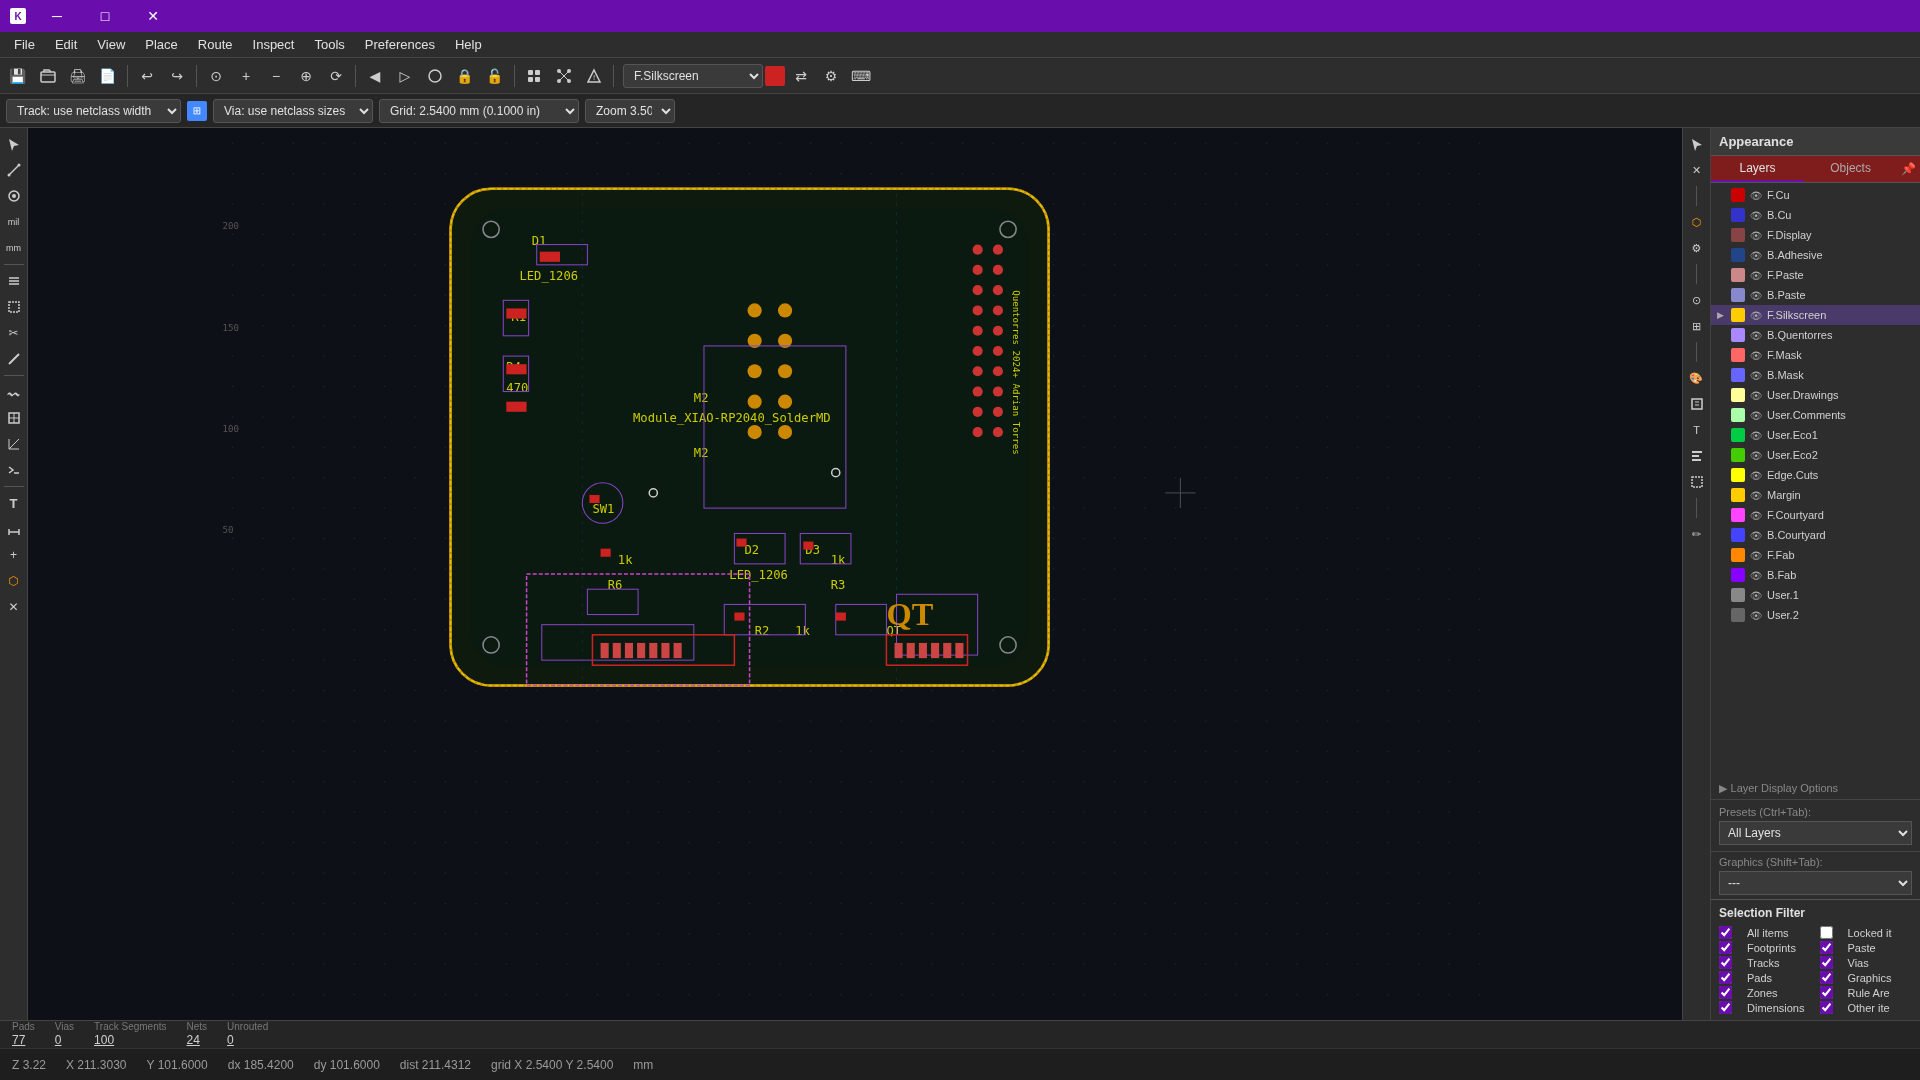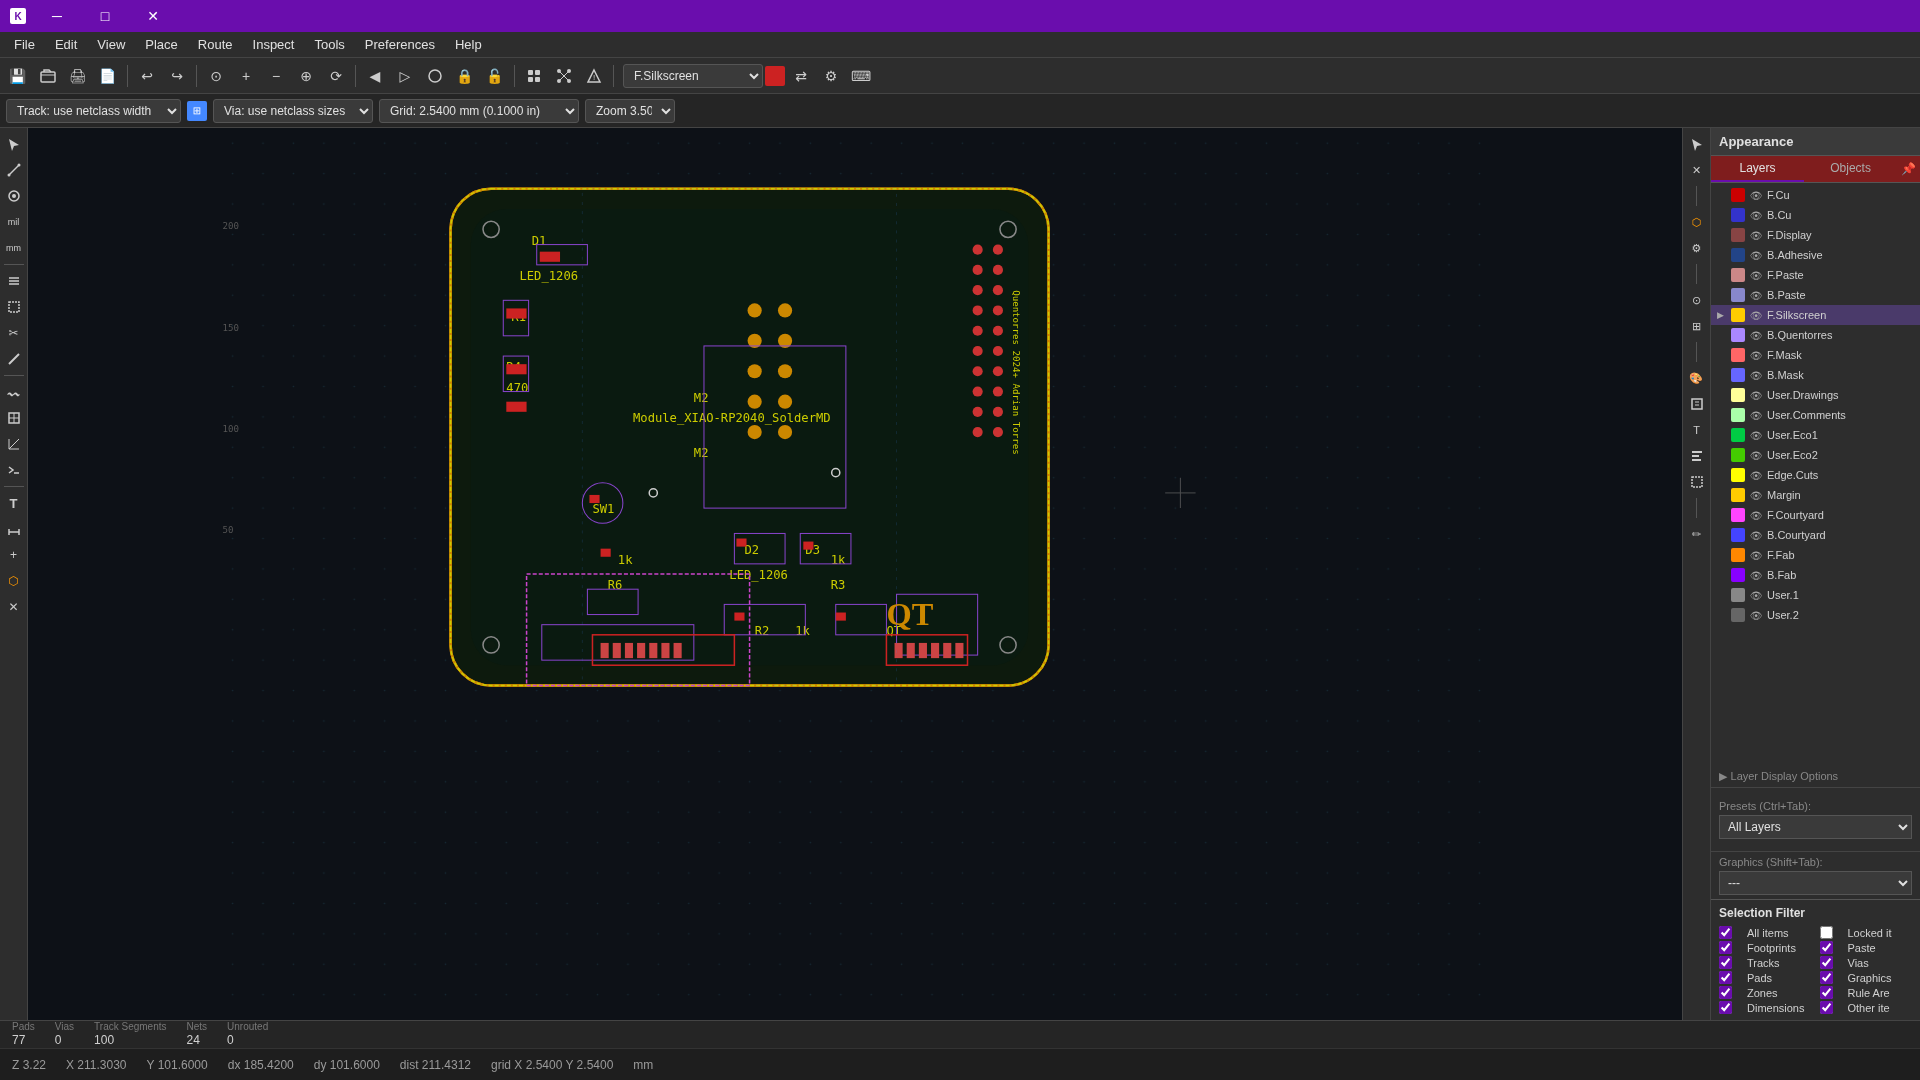--- a/index.html
+++ b/index.html
@@ -50,21 +50,21 @@
     .layer-item { display: flex; align-items: center; padding: 2px 6px; gap: 4px; cursor: pointer; height: 20px; }
     .layer-item.active { background: #4a3a6a; }
     .layer-color { width: 14px; height: 14px; border-radius: 2px; flex-shrink: 0; }
     .layer-visibility { width: 14px; height: 14px; display: flex; align-items: center; justify-content: center; font-size: 10px; color: #aaa; }
     .layer-name { font-size: 11px; color: #d0d0d0; flex: 1; }
 
     
     .layer-display-opts { padding: 4px 8px; font-size: 11px; color: #888; cursor: pointer; }
 
     
-    .presets-section { padding: 12px 8px; border-top: 1px solid #444; }
+    .presets-section { padding: 6px 8px; border-top: 1px solid #444; }
     .presets-label { font-size: 11px; color: #888; margin-bottom: 3px; }
     .presets-select { width: 100%; height: 24px; background: #3a3a3a; border: 1px solid #555; color: #e0e0e0; font-size: 12px; padding: 0 4px; }
 
     
     .viewports-section { padding: 4px 8px; border-top: 1px solid #444; }
 
     
     #selection-filter { border-top: 1px solid #555; padding: 6px 8px; }
     .sf-header { font-size: 12px; font-weight: bold; color: #e0e0e0; margin-bottom: 6px; }
     .sf-grid { display: grid; grid-template-columns: 1fr 1fr; gap: 2px 8px; }
@@ -72,21 +72,21 @@
     .sf-item input[type=checkbox] { width: 13px; height: 13px; accent-color: #6a0dad; }
 
     
     #right-tools { width: 28px; background: #2d2d2d; border-left: 1px solid #444; display: flex; flex-direction: column; align-items: center; padding: 4px 0; gap: 2px; }
     .rt-btn { width: 24px; height: 24px; display: flex; align-items: center; justify-content: center; cursor: pointer; border-radius: 3px; color: #ccc; font-size: 11px; }
 
     
     #statusbar { height: 28px; background: #252525; border-top: 1px solid #444; display: flex; align-items: center; padding: 0 12px; gap: 20px; font-size: 12px; color: #b0b0b0; }
     .status-item { display: flex; flex-direction: column; line-height: 1.2; }
     .status-label { font-size: 10px; color: #777; }
-    .status-value { font-size: 12px; color: #d0d0d0; }
+    .status-value { font-size: 12px; color: #d0d0d0; text-decoration: underline; }
 
     
     #coordbar { height: 32px; background: #1e1e1e; border-top: 1px solid #333; display: flex; align-items: center; padding: 0 12px; gap: 20px; font-size: 12px; color: #9a9a9a; }
 
     
     #layers-list::-webkit-scrollbar { width: 6px; }
     #layers-list::-webkit-scrollbar-track { background: #2d2d2d; }
     #layers-list::-webkit-scrollbar-thumb { background: #555; border-radius: 3px; }
 
     

